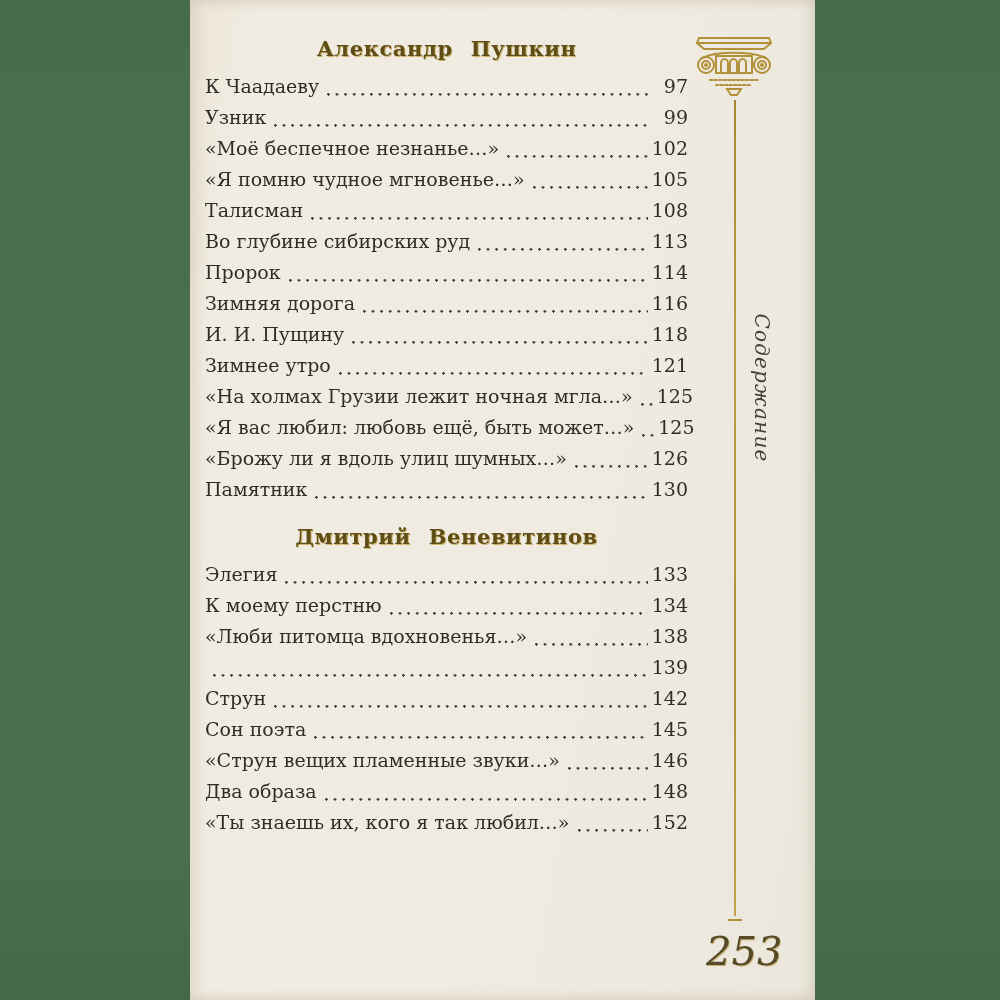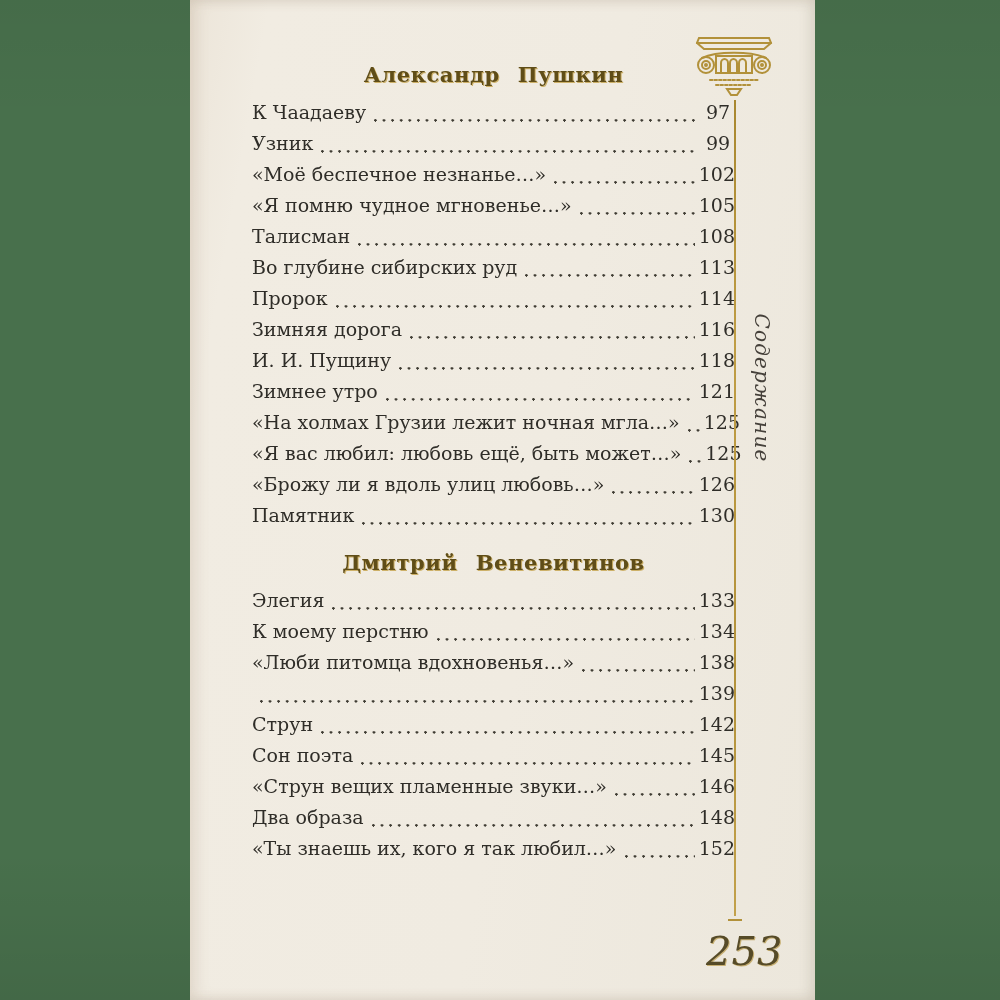--- a/index.html
+++ b/index.html
@@ -7,33 +7,33 @@
        font-family:"DejaVu Serif","Liberation Serif",serif;}
   .book{position:relative;width:1000px;height:1000px;background:#48704c;}
   .book::after{content:"";position:absolute;inset:0;
        background:linear-gradient(180deg,rgba(0,0,0,0.04),rgba(0,0,0,0) 12%,rgba(0,0,0,0) 85%,rgba(0,0,0,0.07));
        pointer-events:none;}
   .page{position:absolute;left:190px;top:0;width:625px;height:1000px;
        background:linear-gradient(100deg,#ece5d9 0%,#f1ece2 10%,#f0ebe1 55%,#ece7dc 100%);
        box-shadow:inset 7px 0 14px rgba(150,115,85,0.14), inset -6px 0 12px rgba(90,80,60,0.12);
        z-index:1;}
   
-  .toc{position:absolute;left:15px;top:59px;width:483px;margin-left:47px;}
+  .toc{position:absolute;left:15px;top:33px;width:483px;}
   .toc-heading{text-align:center;font-weight:bold;font-size:21px;line-height:32px;
        color:#5f4d18;letter-spacing:0.6px;word-spacing:10px;
        text-shadow:1px 1px 0 rgba(193,157,64,0.75);
        margin:16px 0 6px 0;}
   .toc-heading:first-child{margin-top:0;}
   .toc-row{display:flex;align-items:baseline;font-size:19px;line-height:31px;
        color:#2f2d28;white-space:nowrap;}
   .toc-row .t{flex:0 0 auto;}
   .leader{flex:1 1 auto;align-self:flex-end;height:3px;margin:0 4px 6px 8px;
        background-image:radial-gradient(circle at 1.4px 1.4px,#403d34 1.15px,rgba(0,0,0,0) 1.45px);
        background-size:8.6px 3px;background-repeat:repeat-x;min-width:12px;}
-  .num{flex:0 0 auto;min-width:34px;text-align:center;}
+  .num{flex:0 0 auto;min-width:34px;text-align:right;}
   
   .capital{position:absolute;left:500px;top:34px;width:88px;height:66px;}
   .shaft{position:absolute;left:544px;top:100px;width:2px;height:816px;
        background:linear-gradient(180deg,#a8872f,#bf9d45 30%,#b2913a 70%,#c2a14b);}
   .shaft-cap{position:absolute;left:538px;top:919px;width:14px;height:2px;background:#b2913a;}
   
   .side-label-anchor{position:absolute;left:572px;top:388px;width:0;height:0;}
   .side-label-anchor > span{position:absolute;transform:translate(-50%,-50%) rotate(90deg);
        white-space:nowrap;font-style:italic;font-size:20px;letter-spacing:1.2px;color:#45403a;}
   
@@ -103,21 +103,21 @@
           <span class="t">«На холмах Грузии лежит ночная мгла…»</span>
           <span class="leader"></span>
           <span class="num">125</span>
         </div>
         <div class="toc-row">
           <span class="t">«Я вас любил: любовь ещё, быть может…»</span>
           <span class="leader"></span>
           <span class="num">125</span>
         </div>
         <div class="toc-row">
-          <span class="t">«Брожу ли я вдоль улиц любовь…»</span>
+          <span class="t">«Брожу ли я вдоль улиц шумных…»</span>
           <span class="leader"></span>
           <span class="num">126</span>
         </div>
         <div class="toc-row">
           <span class="t">Памятник</span>
           <span class="leader"></span>
           <span class="num">130</span>
         </div>
         <div class="toc-heading">Дмитрий Веневитинов</div>
         <div class="toc-row">

